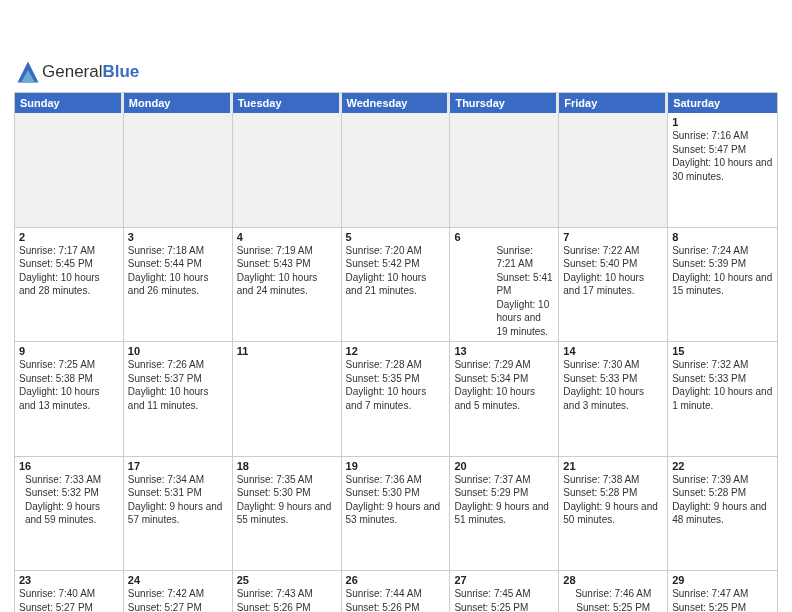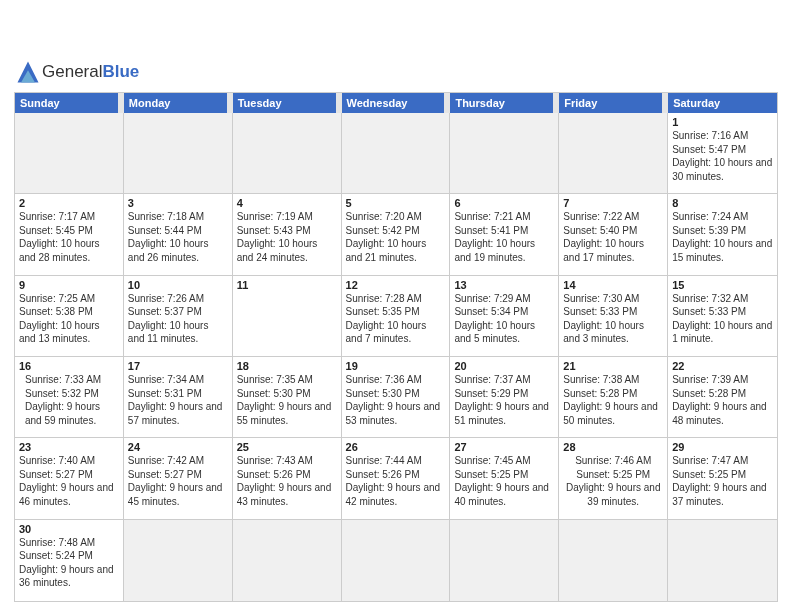--- a/index.html
+++ b/index.html
@@ -55,21 +55,21 @@
       display: grid;
       grid-template-columns: repeat(7, 1fr);
       background: #3a6bc4;
     }
     .day-header {
       color: #fff;
       font-size: 11px;
       font-weight: bold;
       padding: 4px 5px;
       text-align: left;
-      border-right: 6px solid #e5e5e5;
+      border-right: 3px solid #e5e5e5;
     }
     .day-header:last-child { border-right: none; }
     .calendar-grid {
       flex: 1;
       display: grid;
       grid-template-columns: repeat(7, 1fr);
       grid-template-rows: repeat(6, 1fr);
     }
     .cell {
       border-right: 1px solid #ccc;
@@ -159,21 +159,21 @@
 Daylight: 10 hours and 24 minutes.</div>
         </div>
         <div class="cell">
           <span class="cell-date">5</span>
           <div class="cell-info" style="white-space: pre-line;">Sunrise: 7:20 AM
 Sunset: 5:42 PM
 Daylight: 10 hours and 21 minutes.</div>
         </div>
         <div class="cell">
           <span class="cell-date">6</span>
-          <div class="cell-info" style="white-space: pre-line;">Sunrise: 7:21 AM
+          <div class="cell-info" style="white-space: pre-line; margin-left: 42px;">Sunrise: 7:21 AM
 Sunset: 5:41 PM
 Daylight: 10 hours and 19 minutes.</div>
         </div>
         <div class="cell">
           <span class="cell-date">7</span>
           <div class="cell-info" style="white-space: pre-line;">Sunrise: 7:22 AM
 Sunset: 5:40 PM
 Daylight: 10 hours and 17 minutes.</div>
         </div>
         <div class="cell">

